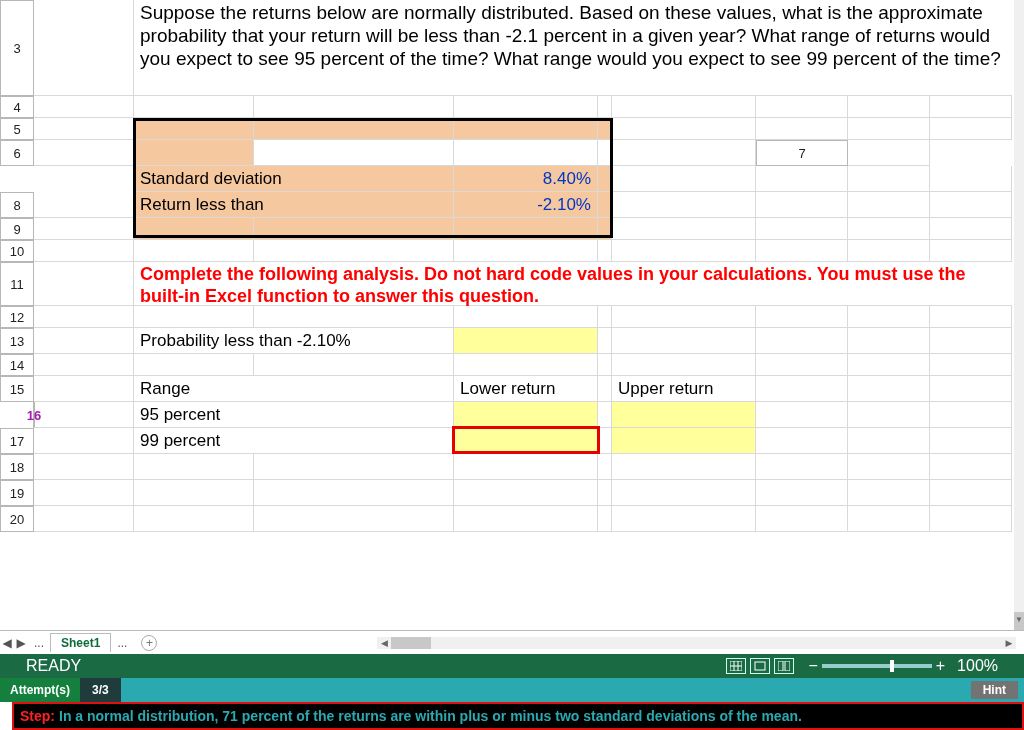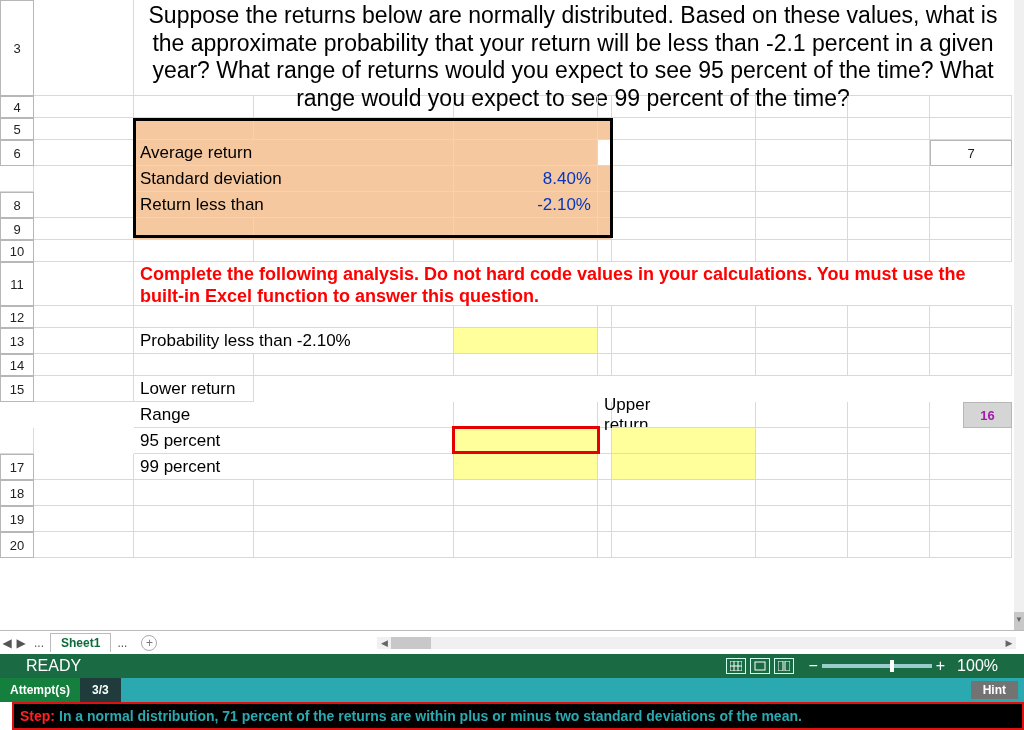--- a/index.html
+++ b/index.html
@@ -6,21 +6,21 @@
   body { font-family: Arial, sans-serif; font-size: 14px; background: #fff; width: 1024px; height: 730px; overflow: hidden; position: relative; }
   .sheet-area { position: absolute; top: 0; left: 0; right: 10px; bottom: 100px; overflow: hidden; background: #fff; }
   .grid { display: grid; grid-template-columns: 34px 100px 120px 200px 144px 14px 144px 92px 82px 82px; }
   .rowhead { border: 1px solid #b7b7b7; background: #fff; color: #222; text-align: center; font-size: 13px; display: flex; align-items: center; justify-content: center; }
   .rowhead.sel { background: #d5d5d5; color: #a21caf; font-weight: bold; margin-left: 33px; }
   .cell { border-right: 1px solid #d9d9d9; border-bottom: 1px solid #d9d9d9; padding: 2px 6px; font-size: 17px; display: flex; align-items: center; }
   .h22 { height: 22px; }
   .h26 { height: 26px; }
   .h96 { height: 96px; }
   .h44 { height: 44px; }
-  .question { font-size: 23px; line-height: 1.2; text-align: center; }
+  .question { font-size: 19px; line-height: 1.2; }
   .orange { background: #f6c89f; }
   .val { color: #0037c2; justify-content: flex-end; }
   .red-instr { color: #ff0000; font-weight: bold; font-size: 18px; line-height: 1.2; }
   .yellow { background: #ffff9c; }
   .active-outline { position: absolute; border: 3px solid #e60000; pointer-events: none; z-index: 5; }
   .orange-box { position: absolute; border: 3px solid #000; pointer-events: none; z-index: 4; }
   .vscroll { position: absolute; top: 0; right: 0; width: 10px; bottom: 100px; background: #f0f0f0; }
   .vscroll .thumb { position: absolute; left: 0; right: 0; height: 18px; bottom: 0; background: #c8c8c8; }
   .vscroll .thumb::after { content: "▼"; font-size: 8px; color: #666; position: absolute; top: 3px; left: 1px; }
 
@@ -79,21 +79,20 @@
     <div class="cell h22 orange"></div>
     <div class="cell h22 orange"></div>
     <div class="cell h22 orange" style="border-right:1px solid #d9d9d9;"></div>
     <div class="cell h22"></div>
     <div class="cell h22"></div>
     <div class="cell h22"></div>
     <div class="cell h22"></div>
 
     <div class="rowhead h26">6</div>
     <div class="cell h26"></div>
-    <div class="cell h26 orange" style="grid-column:3 / span 2;">Average return</div>
     <div class="cell h26 orange"></div>
     <div class="cell h26"></div>
     <div class="cell h26"></div>
     <div class="cell h26"></div>
     <div class="cell h26"></div>
 
     <div class="rowhead h26">7</div>
     <div class="cell h26"></div>
     <div class="cell h26 orange" style="grid-column:3 / span 2;">Standard deviation</div>
     <div class="cell h26 orange val">8.40%</div>
@@ -166,22 +165,22 @@
     <div class="cell h22"></div>
     <div class="cell h22"></div>
     <div class="cell h22"></div>
     <div class="cell h22"></div>
     <div class="cell h22"></div>
     <div class="cell h22"></div>
     <div class="cell h22"></div>
 
     <div class="rowhead h26">15</div>
     <div class="cell h26"></div>
+    <div class="cell h26" style="grid-column:3 / span 2;">Range</div>
     <div class="cell h26">Lower return</div>
-    <div class="cell h26" style="grid-column:3 / span 2;">Range</div>
     <div class="cell h26"></div>
     <div class="cell h26">Upper return</div>
     <div class="cell h26"></div>
     <div class="cell h26"></div>
     <div class="cell h26"></div>
 
     <div class="rowhead h26 sel">16</div>
     <div class="cell h26"></div>
     <div class="cell h26" style="grid-column:3 / span 2;">95 percent</div>
     <div class="cell h26 yellow"></div>

